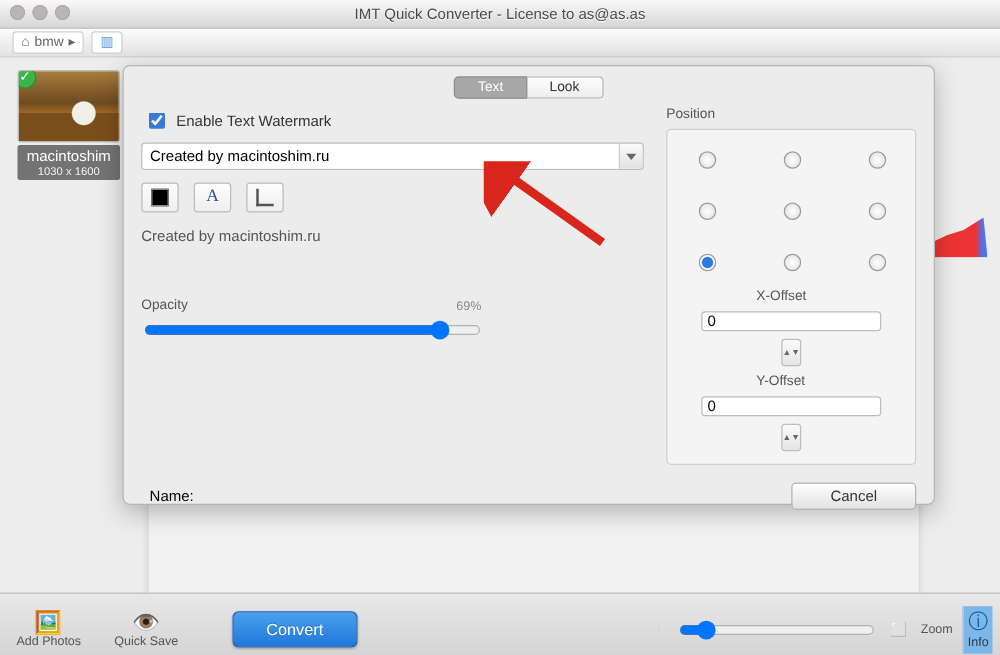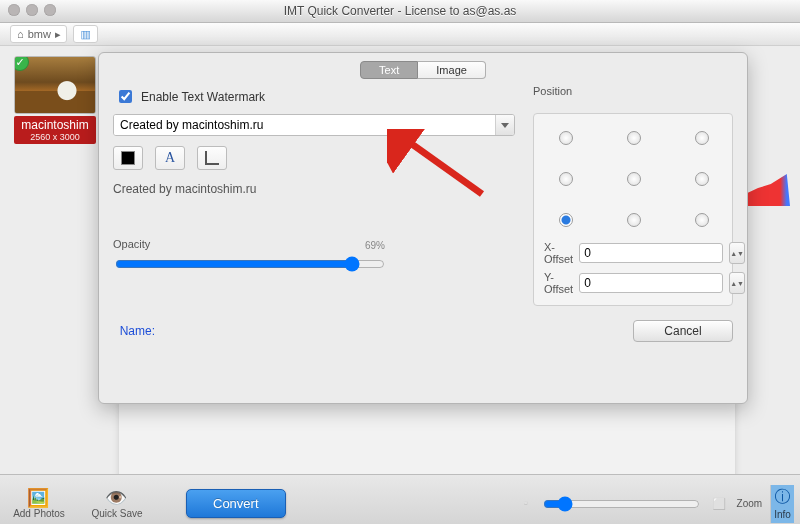--- a/index.html
+++ b/index.html
@@ -25,21 +25,21 @@
     background:linear-gradient(180deg,#a77d3e 0%,#6e4b1f 45%,#c47a2a 70%,#8c5a21 100%);
     overflow:hidden;}
   .thumb .img::before{content:"";position:absolute;inset:0;
     background:
       radial-gradient(circle at 65% 60%,#f0f0e8 0 9px,transparent 10px),
       linear-gradient(180deg,transparent 60%,#7a4e1b 60%);
   }
   .check{position:absolute;left:-4px;top:-4px;width:16px;height:16px;border-radius:50%;
     background:#39b54a;color:#fff;font-size:11px;line-height:16px;text-align:center;
     border:1px solid #2e8e3a;}
-  .thumb .cap{background:#b91c1c;color:#fff;text-align:center;padding:2px 0;
+  .thumb .cap{background:#737373;color:#fff;text-align:center;padding:2px 0;
     margin-top:2px;border-radius:2px;}
   .thumb .cap .sub{display:block;font-size:9px;opacity:.9;}
   
   .hist{position:absolute;right:10px;top:120px;width:64px;height:40px;}
   .hist::before{content:"";position:absolute;left:0;bottom:0;width:100%;height:100%;
     background:linear-gradient(90deg,#e33 0%,#e33 85%,#47f 95%,#47f 100%);
     clip-path:polygon(0% 100%,0% 85%,15% 60%,30% 70%,50% 55%,70% 45%,85% 30%,95% 20%,100% 100%);} 
   
   .sheet{position:absolute;left:98px;top:6px;width:620px;height:332px;
     background:#ececec;border:1px solid #b5b5b5;border-radius:6px;
@@ -67,35 +67,35 @@
   .sq .fill{width:12px;height:12px;background:#000;border:1px solid #888;}
   .sq .A{font-family:Georgia,serif;font-size:14px;color:#2a55a0;}
   .sq .corner{width:12px;height:12px;border-left:2px solid #555;border-bottom:2px solid #555;}
   .preview{margin-top:12px;color:#555;}
   .oplabel{margin-top:42px;font-size:11px;color:#555;}
   .sliderwrap{position:relative;margin-top:4px;width:270px;}
   .pctlabel{position:absolute;right:-2px;top:-14px;font-size:10px;color:#888;}
   input[type=range]{width:100%;}
   
   .colR{width:200px;}
-  .poslabel{font-size:11px;color:#555;margin-bottom:16px;}
+  .poslabel{font-size:11px;color:#555;margin-bottom:6px;}
   .posbox{border:1px solid #cfcfcf;border-radius:4px;padding:14px 10px 10px;background:#f4f4f4;}
   .grid3{display:grid;grid-template-columns:repeat(3,1fr);row-gap:24px;column-gap:26px;
     justify-items:center;margin-bottom:14px;}
   .radio{appearance:none;width:14px;height:14px;border-radius:50%;border:1px solid #9c9c9c;
     background:radial-gradient(#fff,#ddd);cursor:pointer;}
   .radio:checked{background:radial-gradient(circle at 50% 50%,#2a7be0 0 4px,#fff 5px);}  
-  .offrow{display:flex;align-items:center;gap:6px;margin-top:6px;}
+  .offrow{display:flex;align-items:center;gap:6px;margin-top:6px;flex-direction:column;}
   .offrow label{width:56px;font-size:11px;color:#555;text-align:left;}
   .num{flex:1;height:18px;border:1px solid #bdbdbd;border-radius:3px;padding:0 4px;font:inherit;}
   .step{width:14px;height:20px;border:1px solid #bdbdbd;border-radius:3px;
     background:linear-gradient(#fafafa,#e5e5e5);display:flex;flex-direction:column;
     align-items:center;justify-content:center;font-size:7px;color:#666;}
   .namerow{display:flex;align-items:center;gap:8px;margin-top:14px;}
-  .namerow .lbl{width:42px;text-align:right;color:#1d4ed8;}
+  .namerow .lbl{width:42px;text-align:right;color:#000000;}
   .namerow input{width:214px;height:18px;border:1px solid #bdbdbd;border-radius:3px;
     padding:0 6px;font:inherit;}
   .btn{display:inline-block;min-width:74px;text-align:center;padding:3px 12px;
     border:1px solid #b4b4b4;border-radius:4px;
     background:linear-gradient(#fefefe,#e2e2e2);cursor:pointer;font-size:12px;
     box-shadow:0 1px 0 #fff inset;}
   .row-bottom{display:flex;justify-content:flex-end;gap:10px;margin-top:0;}
   
   .arrowAnnot{position:absolute;left:288px;top:76px;pointer-events:none;}
   
@@ -151,38 +151,38 @@
 </div>
 
 <div class="stage">
 
   <div class="thumb">
     <div class="img">
       <div class="check">✓</div>
     </div>
     <div class="cap">
       <span>macintoshim</span>
-      <span class="sub">2560 x 3000</span>
+      <span class="sub">1030 x 1600</span>
     </div>
   </div>
 
   <div class="hist"></div>
 
   <div class="panel">
     <span class="btn">Cancel</span>
     <div style="display:flex;gap:12px">
       <span class="btn">Back</span>
       <span class="btn">Next</span>
     </div>
   </div>
 
   <div class="sheet">
     <div class="segctl">
       <div class="segbtn left sel">Text</div>
-      <div class="segbtn right">Image</div>
+      <div class="segbtn right">Look</div>
     </div>
 
     <div class="cols">
       <div class="colL">
         <label class="chkrow">
           <input type="checkbox" checked="" style="">
           <span>Enable Text Watermark</span>
         </label>
 
         <div class="dd">

